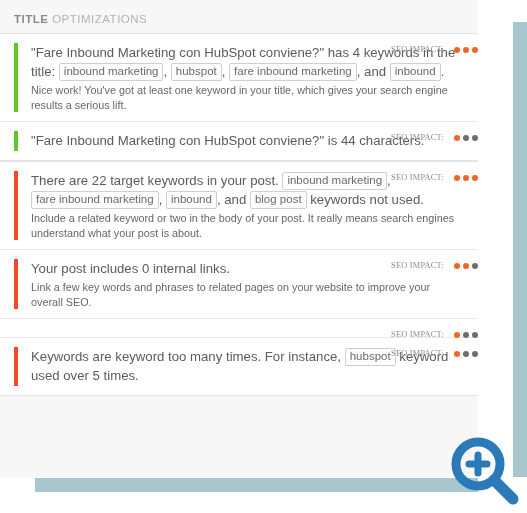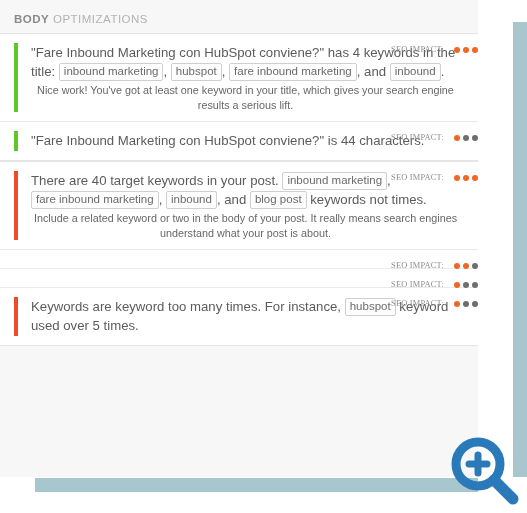--- a/index.html
+++ b/index.html
@@ -79,21 +79,20 @@
     color: #5c5c5c;
     line-height: 19px;
     margin: 0 0 1px 0;
   }
 
   .desc {
     font-size: 10.8px;
     color: #676767;
     line-height: 14.5px;
     margin: 2px 0 0 0;
-    text-align: center;
   }
 
   .kw {
     display: inline-block;
     border: 1px solid #cfcfcf;
     border-radius: 2px;
     padding: 0px 4px 1px 4px;
     font-size: 11.5px;
     color: #6b6b6b;
     line-height: 15px;
@@ -158,21 +157,21 @@
     height: 74px;
     pointer-events: auto;
   }
 </style>
 </head>
 <body>
 
 <div id="panel">
   <div id="sections-root">
       <div class="section">
-        <div class="section-header"><span class="strong">BODY</span> <span>OPTIMIZATIONS</span></div>
+        <div class="section-header"><span class="strong">TITLE</span> <span>OPTIMIZATIONS</span></div>
         <div class="cards">
           <div class="card">
             <div class="accent green"></div>
             <div class="card-body">
               <p class="headline"><span>"Fare Inbound Marketing con HubSpot conviene?" has 4 keywords in the title: </span><span class="kw">inbound marketing</span><span>, </span><span class="kw">hubspot</span><span>, </span><span class="kw">fare inbound marketing</span><span>, and </span><span class="kw">inbound</span><span>.</span></p>
               <p class="desc">Nice work! You've got at least one keyword in your title, which gives your search engine results a serious lift.</p>
             </div>
             <div class="impact">
               <span class="impact-label">SEO IMPACT:</span>
               <span class="dots">
@@ -196,35 +195,37 @@
               </span>
             </div>
           </div>
         </div>
       </div>
       <div class="section">
         <div class="cards">
           <div class="card">
             <div class="accent red"></div>
             <div class="card-body">
-              <p class="headline"><span>There are 40 target keywords in your post. </span><span class="kw">inbound marketing</span><span>, </span><span class="kw">fare inbound marketing</span><span>, </span><span class="kw">inbound</span><span>, and </span><span class="kw">blog post</span><span> keywords not times.</span></p>
+              <p class="headline"><span>There are 22 target keywords in your post. </span><span class="kw">inbound marketing</span><span>, </span><span class="kw">fare inbound marketing</span><span>, </span><span class="kw">inbound</span><span>, and </span><span class="kw">blog post</span><span> keywords not used.</span></p>
               <p class="desc">Include a related keyword or two in the body of your post. It really means search engines understand what your post is about.</p>
             </div>
             <div class="impact">
               <span class="impact-label">SEO IMPACT:</span>
               <span class="dots">
                 <span class="dot on"></span>
                 <span class="dot on"></span>
                 <span class="dot on"></span>
               </span>
             </div>
           </div>
           <div class="card">
             <div class="accent red"></div>
             <div class="card-body">
+              <p class="headline"><span>Your post includes 0 internal links.</span></p>
+              <p class="desc">Link a few key words and phrases to related pages on your website to improve your overall SEO.</p>
             </div>
             <div class="impact">
               <span class="impact-label">SEO IMPACT:</span>
               <span class="dots">
                 <span class="dot on"></span>
                 <span class="dot on"></span>
                 <span class="dot"></span>
               </span>
             </div>
           </div>

